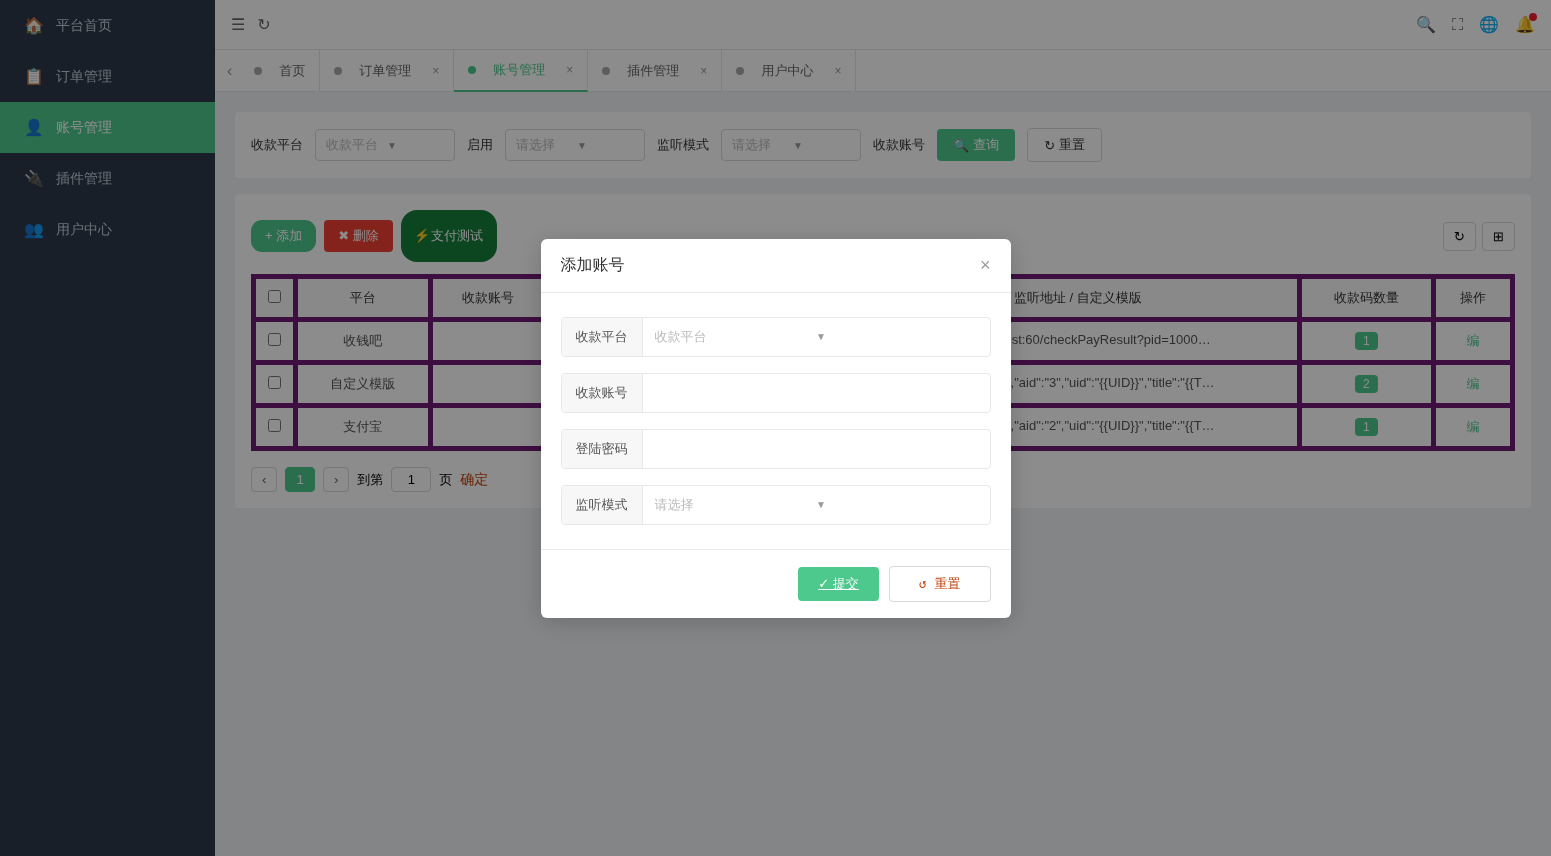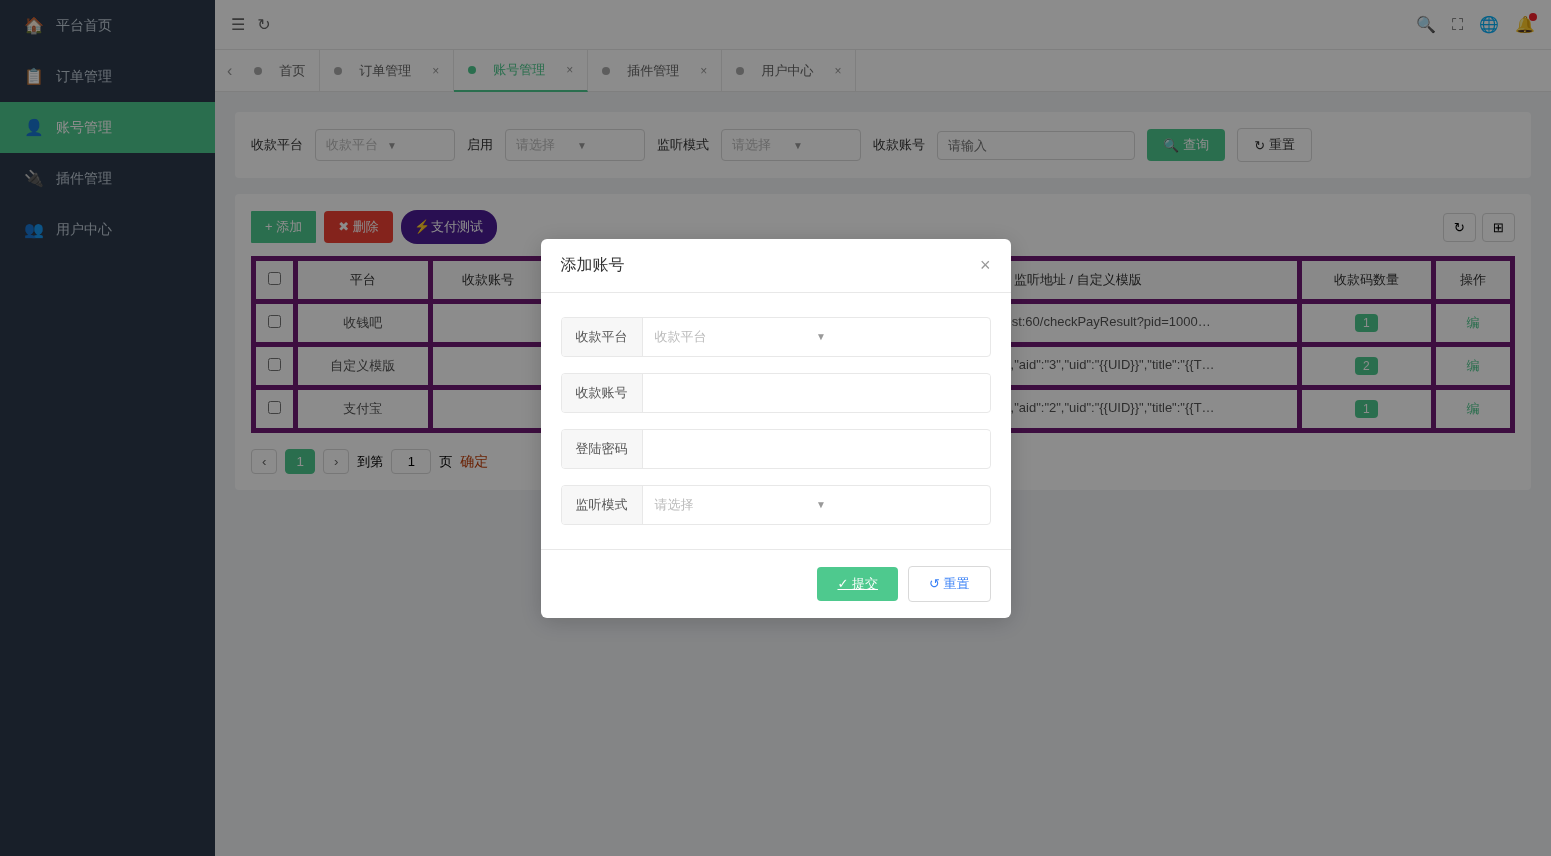--- a/index.html
+++ b/index.html
@@ -43,23 +43,23 @@
     .filter-select { display: flex; align-items: center; border: 1px solid #d9d9d9; border-radius: 4px; padding: 6px 10px; min-width: 140px; background: #fff; cursor: pointer; gap: 4px; }
     .filter-select span { flex: 1; color: #bbb; font-size: 13px; }
     .filter-select .arrow { color: #999; font-size: 10px; }
     .filter-input { border: 1px solid #d9d9d9; border-radius: 4px; padding: 6px 10px; min-width: 140px; font-size: 13px; color: #bbb; }
     .btn-search { background: #4ec98e; color: #fff; border: none; border-radius: 4px; padding: 7px 16px; cursor: pointer; display: flex; align-items: center; gap: 4px; font-size: 13px; }
     .btn-reset { background: #fff; color: #333; border: 1px solid #d9d9d9; border-radius: 4px; padding: 7px 16px; cursor: pointer; display: flex; align-items: center; gap: 4px; font-size: 13px; }
 
     
     .table-area { background: #fff; border-radius: 4px; padding: 16px; }
     .table-actions { display: flex; align-items: center; gap: 8px; margin-bottom: 12px; }
-    .btn-add { background: #4ec98e; color: #fff; border: none; border-radius: 1px; padding: 7px 14px; cursor: pointer; font-size: 13px; }
+    .btn-add { background: #4ec98e; color: #fff; border: none; border-radius: 11px; padding: 7px 14px; cursor: pointer; font-size: 13px; }
     .btn-delete { background: #f04134; color: #fff; border: none; border-radius: 4px; padding: 7px 14px; cursor: pointer; font-size: 13px; }
-    .btn-pay-test { background: #4c1d95; color: #fff; border: none; border-radius: 16px; padding: 8px 14px; cursor: pointer; font-size: 13px; }
+    .btn-pay-test { background: #15803d; color: #fff; border: none; border-radius: 16px; padding: 17px 14px; cursor: pointer; font-size: 13px; }
     .btn-refresh { border: 1px solid #d9d9d9; background: #fff; border-radius: 4px; padding: 6px 10px; cursor: pointer; }
     .btn-grid { border: 1px solid #d9d9d9; background: #fff; border-radius: 4px; padding: 6px 10px; cursor: pointer; }
     .table-actions-right { margin-left: auto; display: flex; gap: 6px; }
 
     table { width: 100%; border-collapse: collapse; font-size: 13px; }
     thead tr { background: #fafafa; }
     th, td { border: 5px solid #701a75; padding: 10px 12px; text-align: center; }
     th { color: #333; font-weight: 500; }
     td { color: #555; }
     .checkbox-cell { width: 40px; }
@@ -84,21 +84,21 @@
 
     .form-row { display: flex; align-items: center; border: 1px solid #e8e8e8; border-radius: 4px; overflow: hidden; }
     .form-label { background: #f7f7f7; padding: 10px 14px; color: #555; font-size: 13px; white-space: nowrap; border-right: 1px solid #e8e8e8; min-width: 80px; }
     .form-control { flex: 1; border: none; outline: none; padding: 10px 12px; font-size: 13px; color: #333; background: #fff; }
     .form-control::placeholder { color: #bbb; }
     .form-select { display: flex; align-items: center; flex: 1; padding: 10px 12px; cursor: pointer; }
     .form-select span { flex: 1; color: #bbb; font-size: 13px; }
     .form-select .arrow { color: #999; font-size: 10px; }
 
     .btn-submit { background: #4ec98e; color: #fff; border: none; border-radius: 4px; padding: 8px 20px; cursor: pointer; font-size: 13px; display: flex; align-items: center; gap: 4px; text-decoration: underline; }
-    .btn-modal-reset { background: #fff; color: #3b82f6; border: 1px solid #d9d9d9; border-radius: 4px; padding: 8px 20px; cursor: pointer; font-size: 13px; display: flex; align-items: center; gap: 4px; }
+    .btn-modal-reset { background: #fff; color: #c2410c; border: 1px solid #d9d9d9; border-radius: 4px; padding: 8px 29px; cursor: pointer; font-size: 13px; display: flex; align-items: center; gap: 4px; font-family: Liberation Mono, monospace; }
 
     .truncate { max-width: 280px; overflow: hidden; text-overflow: ellipsis; white-space: nowrap; display: inline-block; }
   </style>
 </head>
 <body>
 
 <div class="sidebar">
   <div class="sidebar-item">
     <span class="icon">🏠</span>
     <span class="label">平台首页</span>
@@ -182,21 +182,20 @@
         <span class="arrow">▼</span>
       </div>
 
       <span class="filter-label">监听模式</span>
       <div class="filter-select">
         <span>请选择</span>
         <span class="arrow">▼</span>
       </div>
 
       <span class="filter-label">收款账号</span>
-      <input class="filter-input" type="text" placeholder="请输入" style="">
 
       <button class="btn-search">
         <span>🔍</span>
         <span>查询</span>
       </button>
       <button class="btn-reset">
         <span>↻</span>
         <span>重置</span>
       </button>
     </div>

